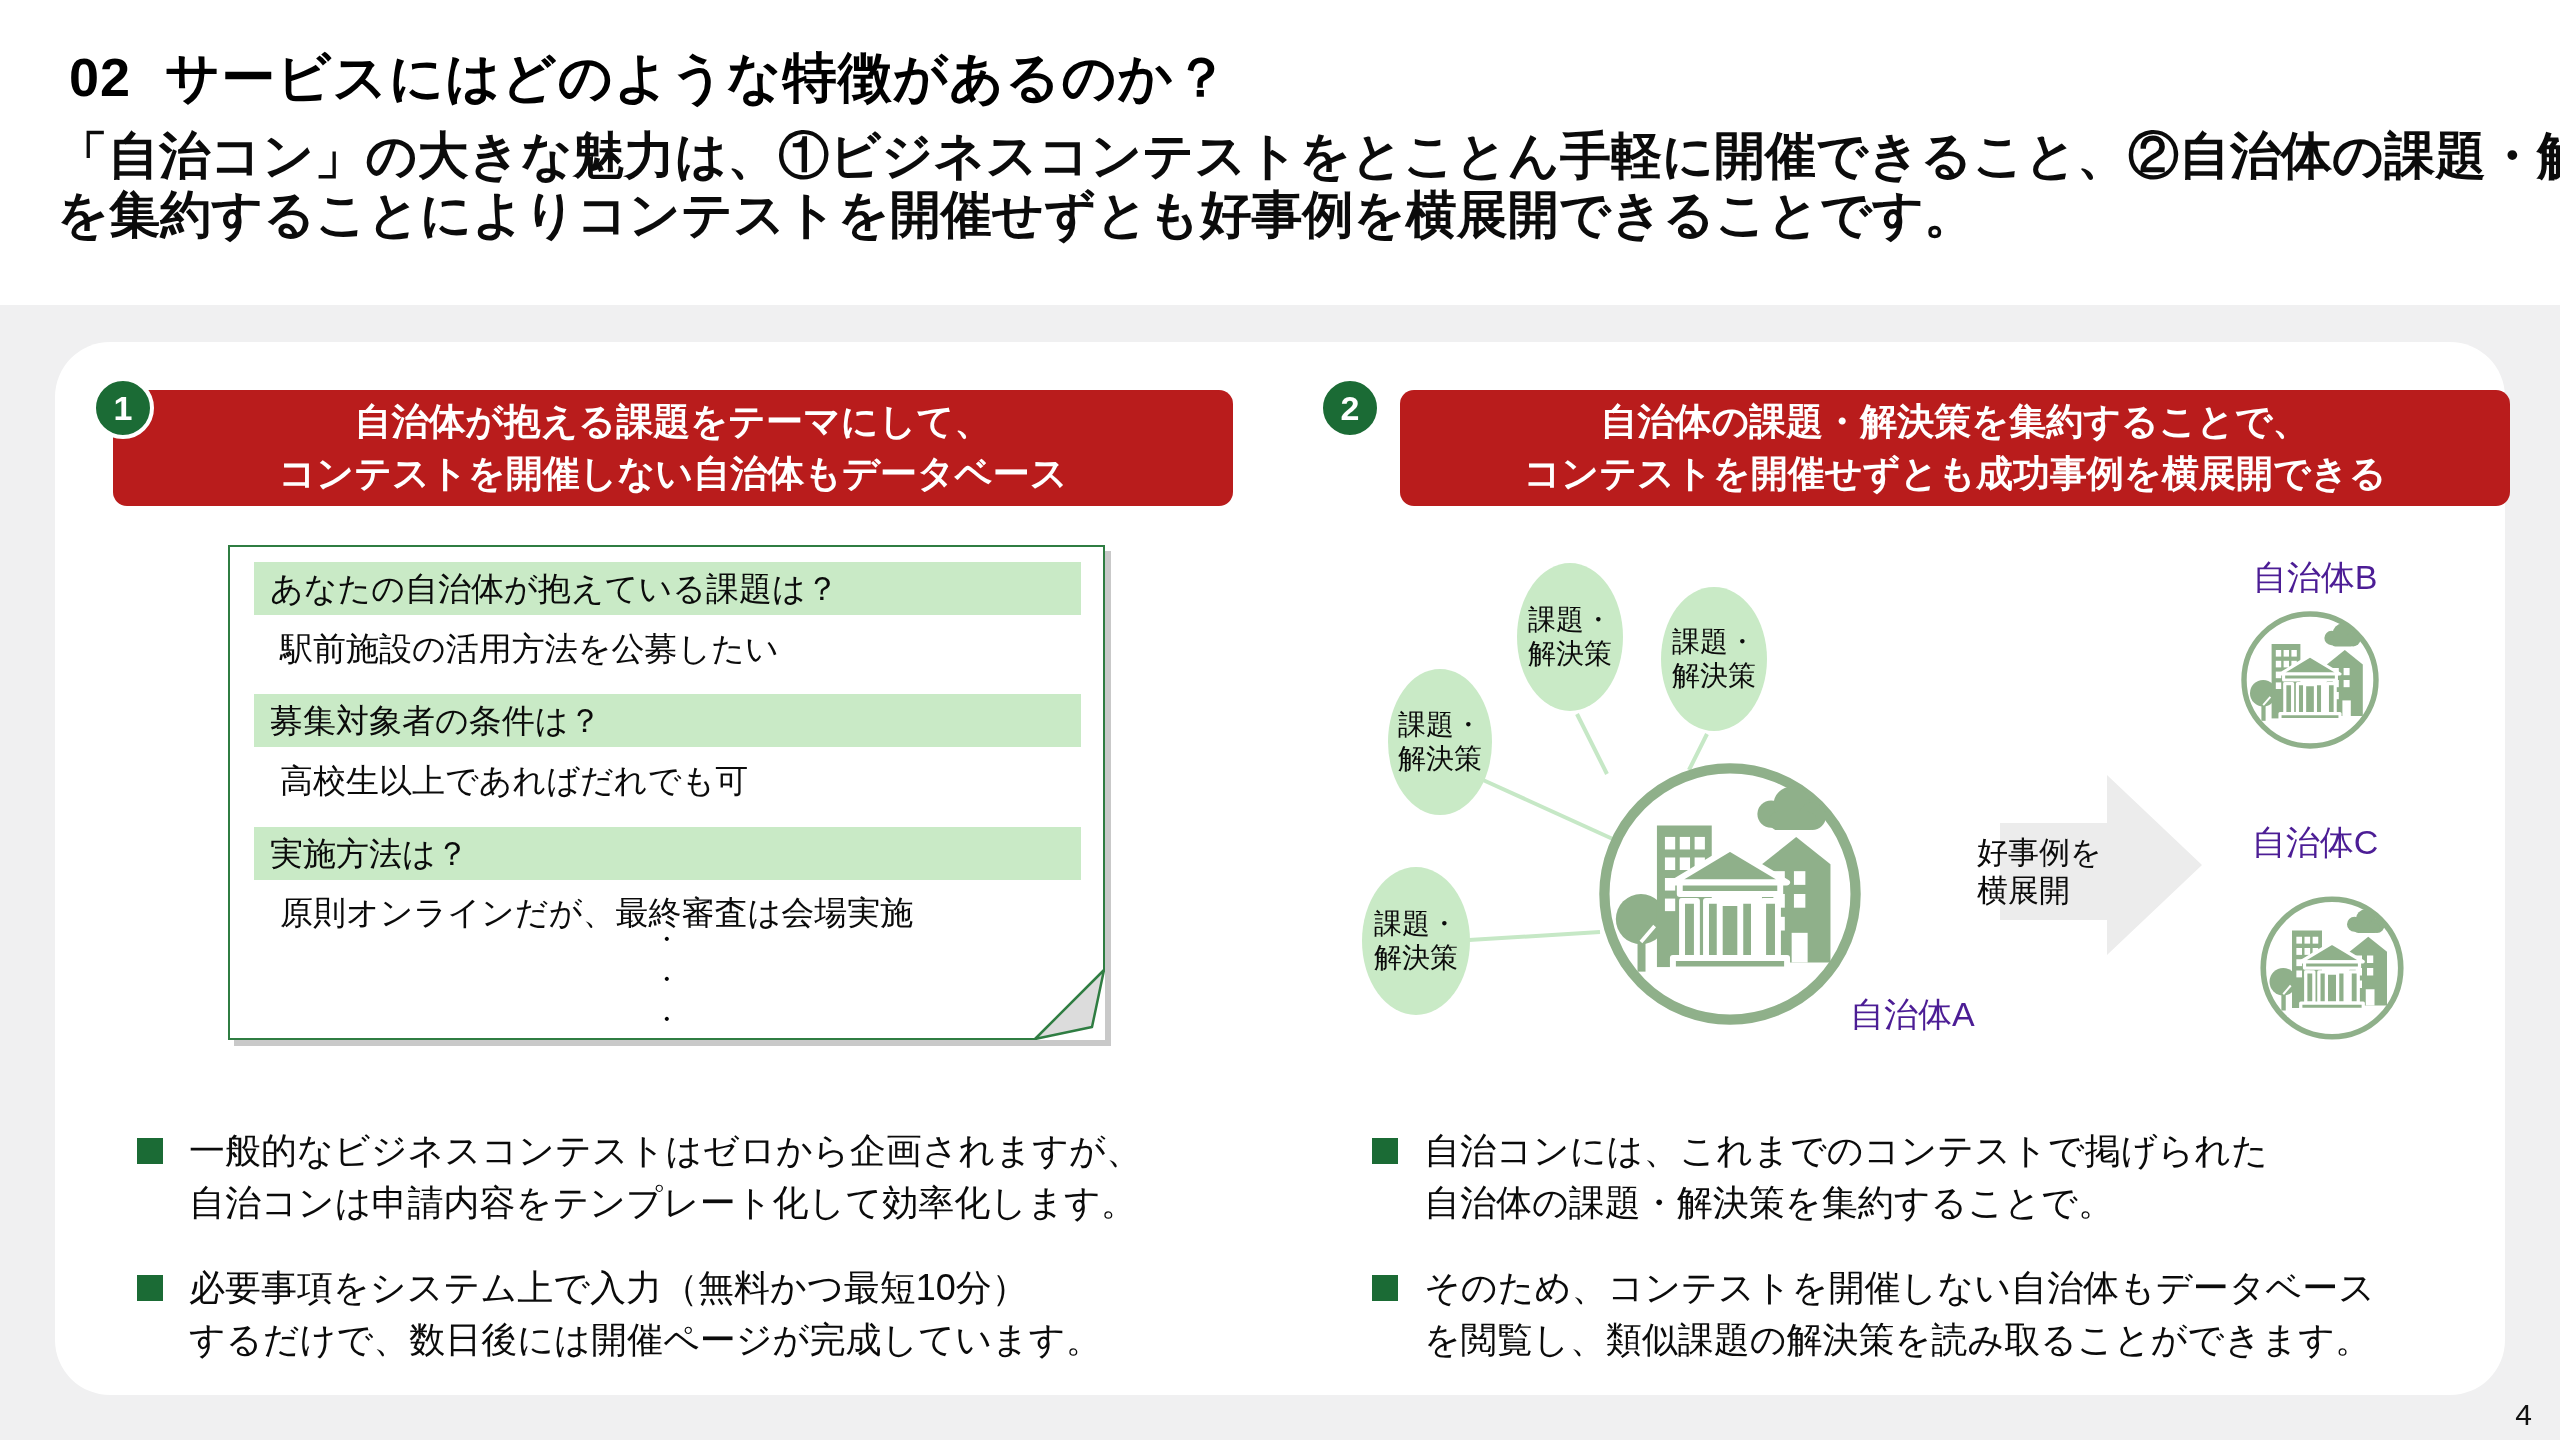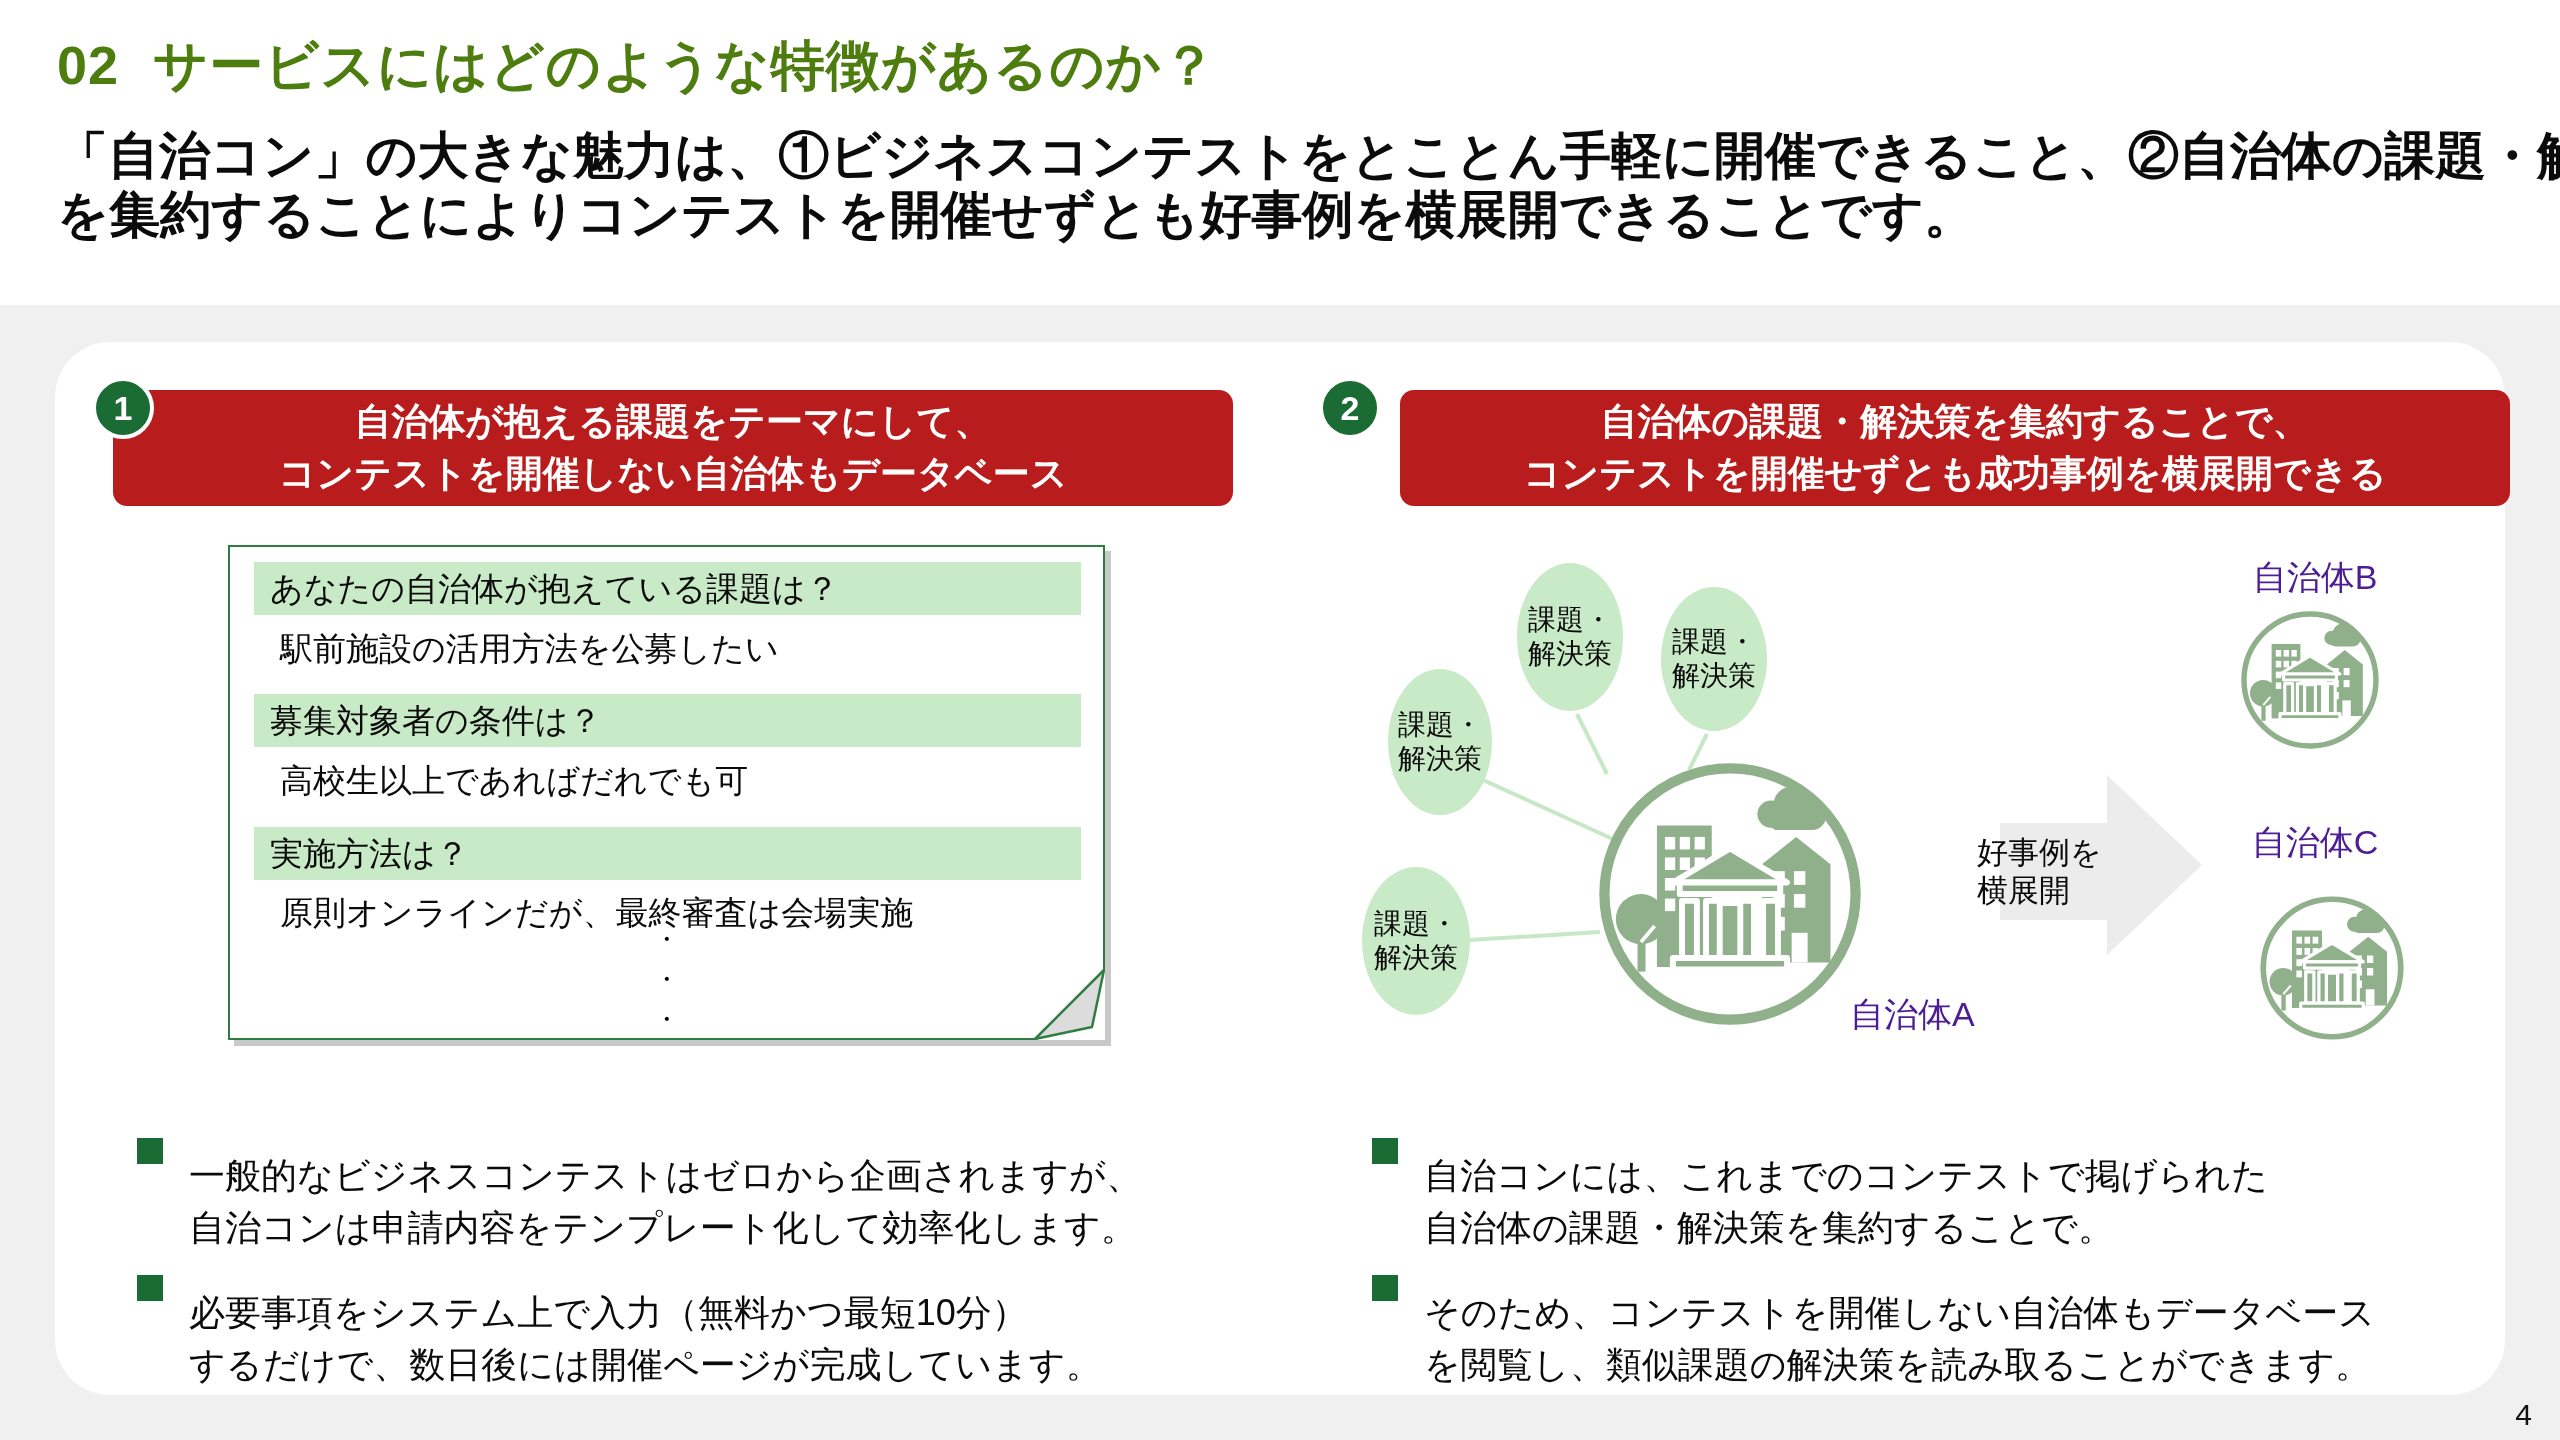--- a/index.html
+++ b/index.html
@@ -1,22 +1,22 @@
 <!DOCTYPE html>
 <html><head>
 <meta charset="utf-8">
 <style>
   html,body{margin:0;padding:0;background:#ffffff;}
   .slide{position:relative;width:2560px;height:1440px;overflow:hidden;
          font-family:"Liberation Sans",sans-serif;background:#ffffff;}
 
   
   .top{position:absolute;left:0;top:0;width:2560px;height:305px;background:#ffffff;}
-  .title{position:absolute;left:57px;top:30px;margin:0;font-size:54px;font-weight:700;
-         color:#4d7c0f;letter-spacing:1px;white-space:nowrap;}
+  .title{position:absolute;left:57px;top:30px;margin:12px;font-size:54px;font-weight:700;
+         color:#000000;letter-spacing:1px;white-space:nowrap;}
   .title .no{margin-right:34px;}
   .lead{position:absolute;left:57px;top:126px;margin:0;font-size:51px;font-weight:700;
         color:#0b0b0b;line-height:59px;white-space:nowrap;}
   .lead span{display:block;}
 
   
   .stage{position:absolute;left:0;top:305px;width:2560px;height:1135px;background:#f0f0f1;}
   .card{position:absolute;left:55px;top:37px;width:2450px;height:1053px;background:#ffffff;
         border-radius:55px;}
   .overlay{position:absolute;left:0;top:0;pointer-events:none;}
@@ -36,21 +36,21 @@
   .qbar{position:absolute;left:24px;width:827px;height:53px;background:#c9eac6;
         font-size:33px;line-height:53px;color:#0b0b0b;padding-left:16px;box-sizing:border-box;}
   .ans{position:absolute;left:50px;width:800px;font-size:33px;line-height:44px;color:#0b0b0b;}
   .dots{position:absolute;left:0;right:0;top:372px;text-align:center;}
   .dots span{display:block;font-size:26px;line-height:40px;color:#000;}
   .fold{position:absolute;right:-2px;bottom:-2px;}
 
   
   .bullet{position:absolute;display:flex;align-items:flex-start;z-index:2;}
   .sq{flex:0 0 auto;width:26px;height:26px;background:#1b6b35;margin:13px 26px 0 0;}
-  .blines{font-size:36px;line-height:52px;color:#0b0b0b;white-space:nowrap;margin-top:25px;}
+  .blines{font-size:36px;line-height:52px;color:#0b0b0b;white-space:nowrap;}
   .blines div{white-space:nowrap;}
 
   
   .bubble{position:absolute;background:#c9eac6;border-radius:50%;display:flex;
           flex-direction:column;align-items:center;justify-content:center;z-index:2;}
   .bubble span{font-size:28px;line-height:34px;color:#0b0b0b;}
   .muni{position:absolute;z-index:2;}
   .muni-label{position:absolute;font-size:34px;color:#4c1d95;z-index:2;}
   .muni-label.center{text-align:center;}
   .arrow-label{position:absolute;left:1922px;top:492px;width:200px;text-align:left;

